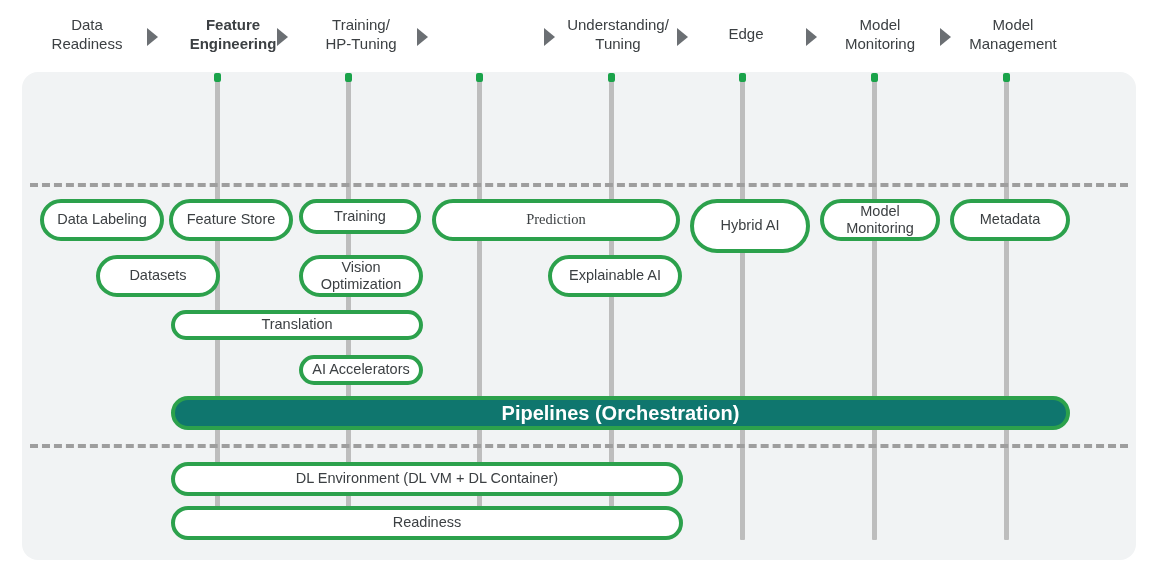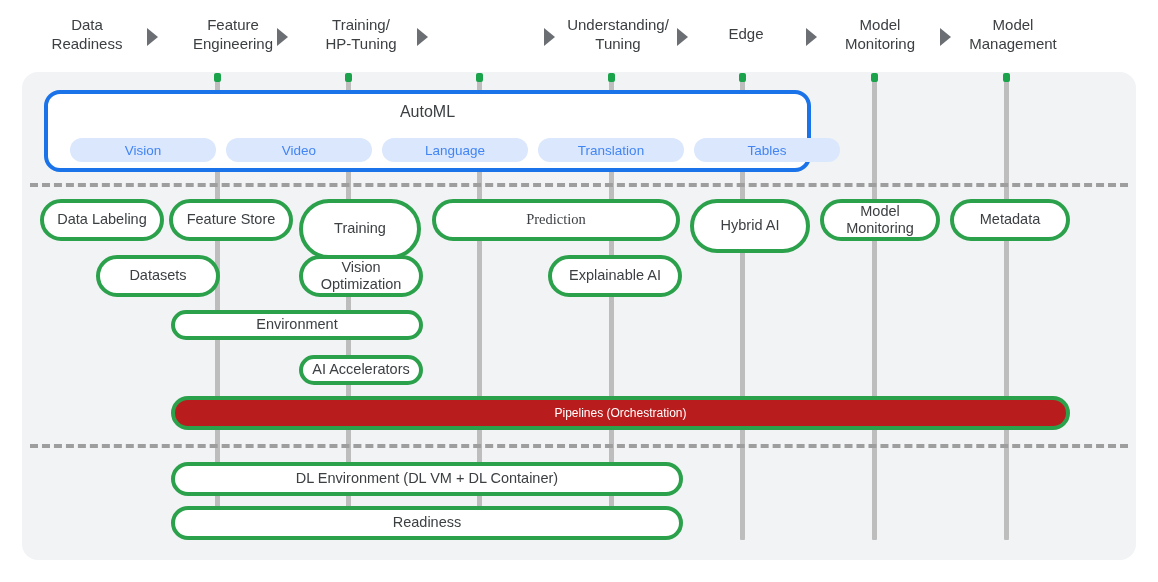--- a/index.html
+++ b/index.html
@@ -74,35 +74,35 @@
     position: absolute;
     background: #ffffff;
     border: 4px solid #2ca14c;
     border-radius: 40px;
     display: flex; align-items: center; justify-content: center;
     text-align: center;
     font-size: 14.5px; line-height: 1.2; color: #3c4043;
     white-space: pre-line;
   }
   .pill.solid {
-    background: #b91c1c; border-color: #2ca14c;
-    color: #ffffff; font-weight: normal; font-size: 12px;
+    background: #0f766e; border-color: #2ca14c;
+    color: #ffffff; font-weight: bold; font-size: 20px;
   }
 </style>
 </head>
 <body>
 
 <div id="root">
 
   <div class="canvas"></div>
 
   <div class="phase-strip">
       <div class="phase" style="left: 28px; width: 118px;">Data
 Readiness</div>
-      <div class="phase" style="left: 172px; width: 122px;">Feature
+      <div class="phase" style="left: 172px; width: 122px; font-weight: bold;">Feature
 Engineering</div>
       <div class="phase" style="left: 306px; width: 110px;">Training/
 HP-Tuning</div>
       <div class="phase" style="left: 552px; width: 132px;">Understanding/
 Tuning</div>
       <div class="phase" style="left: 692px; width: 108px;">Edge</div>
       <div class="phase" style="left: 822px; width: 116px;">Model
 Monitoring</div>
       <div class="phase" style="left: 948px; width: 130px;">Model
 Management</div>
@@ -129,41 +129,33 @@
       <div class="rail" style="left: 872px; top: 80px; height: 460px;"></div>
       <div class="dot" style="left: 871px; top: 73px;"></div>
       <div class="rail" style="left: 1004px; top: 80px; height: 460px;"></div>
       <div class="dot" style="left: 1003px; top: 73px;"></div>
     </div>
   <div>
       <div class="dashed" style="left: 30px; top: 183px; width: 1098px;"></div>
       <div class="dashed" style="left: 30px; top: 444px; width: 1098px;"></div>
     </div>
 
-  <div class="automl">
-    <div class="automl-title">AutoML</div>
-  <div class="chip" style="left: 22px; width: 146px;">Vision</div>
-      <div class="chip" style="left: 178px; width: 146px;">Video</div>
-      <div class="chip" style="left: 334px; width: 146px;">Language</div>
-      <div class="chip" style="left: 490px; width: 146px;">Translation</div>
-      <div class="chip" style="left: 646px; width: 146px;">Tables</div>
-    </div>
 
   <div>
       <div class="pill" style="left: 40px; top: 199px; width: 124px; height: 42px;">Data Labeling</div>
       <div class="pill" style="left: 169px; top: 199px; width: 124px; height: 42px;">Feature Store</div>
-      <div class="pill" style="left: 299px; top: 199px; width: 122px; height: 60px;">Training</div>
+      <div class="pill" style="left: 299px; top: 199px; width: 122px; height: 35px;">Training</div>
       <div class="pill" style="left: 432px; top: 199px; width: 248px; height: 42px; font-family: Liberation Serif, serif;">Prediction</div>
       <div class="pill" style="left: 690px; top: 199px; width: 120px; height: 54px;">Hybrid AI</div>
       <div class="pill" style="left: 820px; top: 199px; width: 120px; height: 42px;">Model
 Monitoring</div>
       <div class="pill" style="left: 950px; top: 199px; width: 120px; height: 42px;">Metadata</div>
       <div class="pill" style="left: 96px; top: 255px; width: 124px; height: 42px;">Datasets</div>
       <div class="pill" style="left: 299px; top: 255px; width: 124px; height: 42px;">Vision
 Optimization</div>
       <div class="pill" style="left: 548px; top: 255px; width: 134px; height: 42px;">Explainable AI</div>
-      <div class="pill" style="left: 171px; top: 310px; width: 252px; height: 30px;">Environment</div>
+      <div class="pill" style="left: 171px; top: 310px; width: 252px; height: 30px;">Translation</div>
       <div class="pill" style="left: 299px; top: 355px; width: 124px; height: 30px;">AI Accelerators</div>
       <div class="pill solid" style="left: 171px; top: 396px; width: 899px; height: 34px;">Pipelines (Orchestration)</div>
       <div class="pill" style="left: 171px; top: 462px; width: 512px; height: 34px;">DL Environment (DL VM + DL Container)</div>
       <div class="pill" style="left: 171px; top: 506px; width: 512px; height: 34px;">Readiness</div>
     </div>
 </div>
 
 </body></html>

